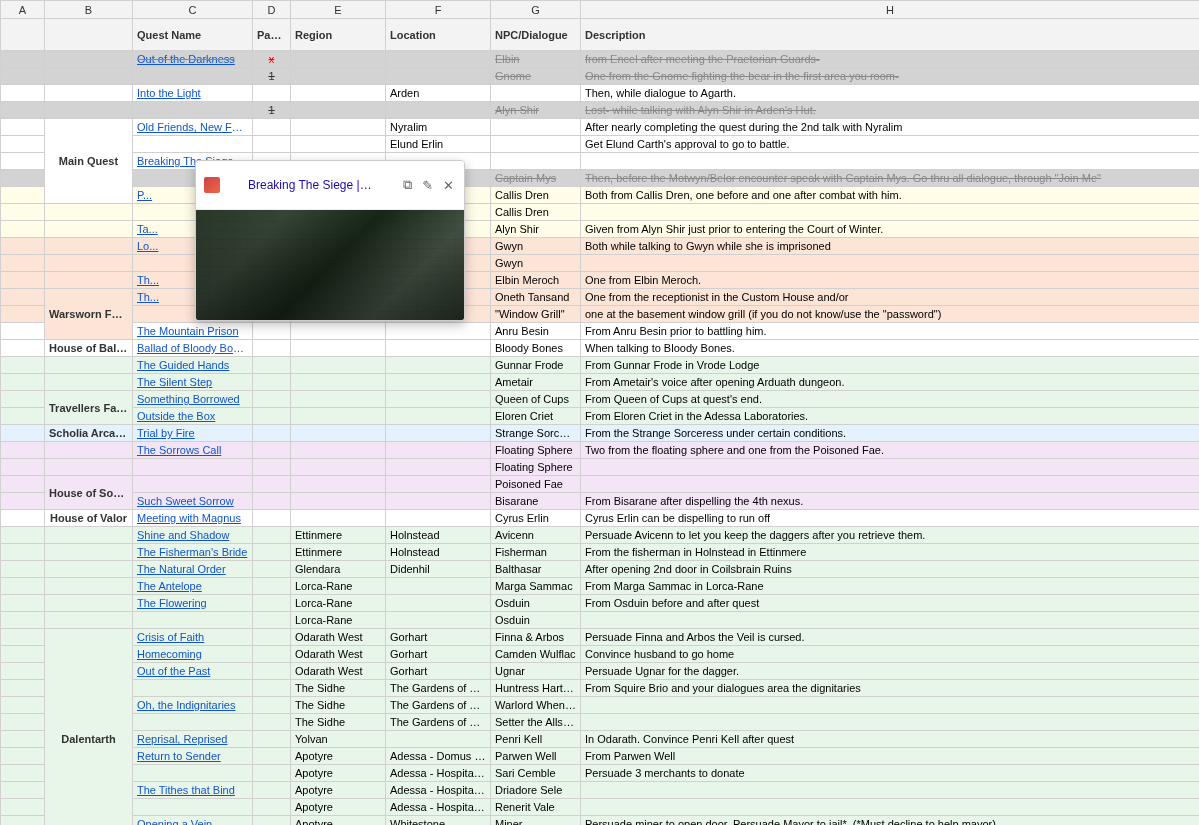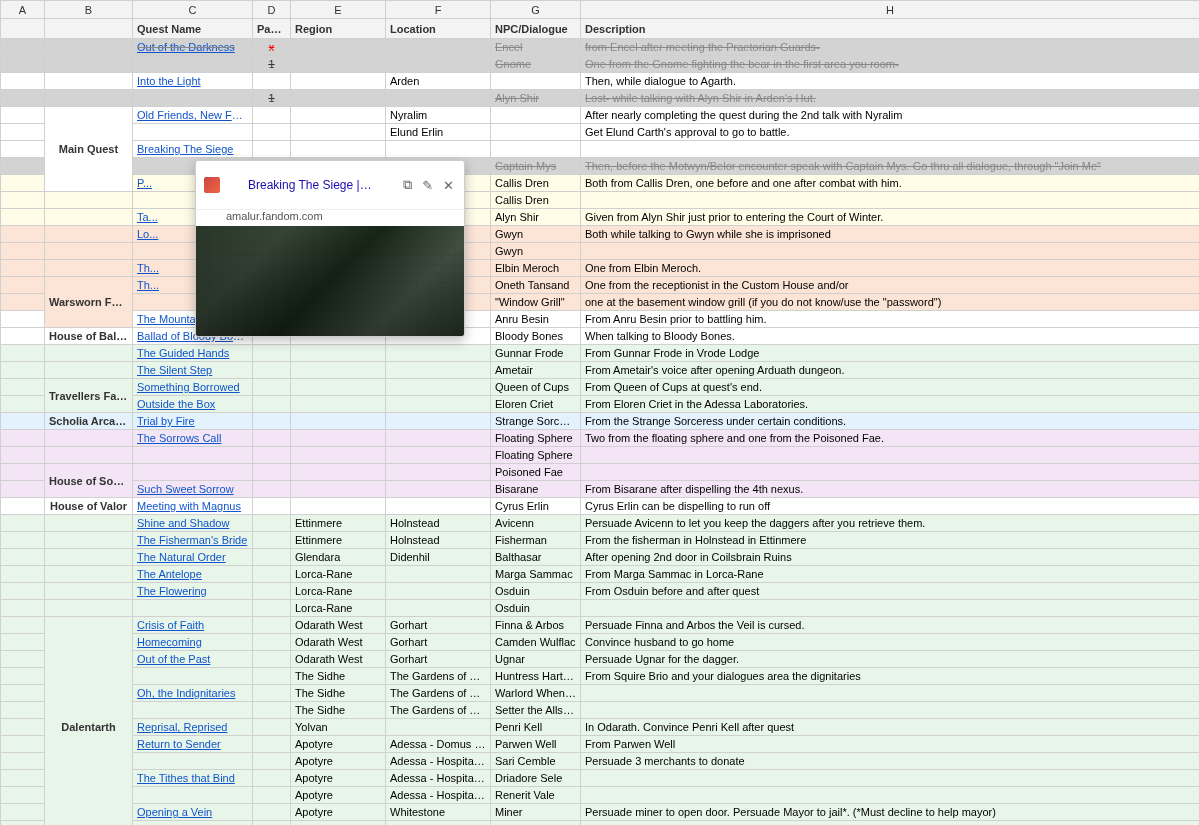--- a/index.html
+++ b/index.html
@@ -20,21 +20,21 @@
     col.col-f { width: 105px; }
     col.col-g { width: 90px; }
     col.col-h { width: 619px; }
     
     
     .header-row { background: #f3f3f3; }
     .header-row th { text-align: center; font-weight: normal; color: #333; font-size: 11px; height: 18px; }
     
     
     .col-header { background: #f3f3f3; }
-    .col-header td { font-weight: bold; color: #333; height: 20px; }
+    .col-header td { font-weight: bold; color: #333; height: 32px; }
     
     
     .row-white { background: #ffffff; }
     .row-gray { background: #d3d3d3; text-decoration: line-through; color: #888; margin-left: 16px; }
     .row-light-yellow { background: #fffde7; }
     .row-peach { background: #fce4d6; }
     .row-light-green { background: #e8f5e9; }
     .row-light-blue { background: #e3f2fd; padding-left: 22px; }
     .row-light-purple { background: #f3e5f5; padding-left: 14px; }
     
@@ -167,21 +167,21 @@
     </thead>
     <tbody>
 
       <tr class="row-gray">
         <td></td>
         <td></td>
         <td class="quest-link strikethrough">Out of the Darkness</td>
         <td class="pass-x strikethrough">x</td>
         <td></td>
         <td></td>
-        <td class="strikethrough">Encel</td>
+        <td class="strikethrough">Elbin</td>
         <td class="strikethrough">from Encel after meeting the Praetorian Guards-</td>
       </tr>
 
       <tr class="row-gray">
         <td></td>
         <td></td>
         <td></td>
         <td class="pass-1 strikethrough">1</td>
         <td></td>
         <td></td>
@@ -669,19 +669,18 @@
   <div class="tooltip-popup">
     <div class="tooltip-header">
       <div class="tooltip-favicon" style="background: linear-gradient(135deg, #cc4444, #ee6644);"></div>
       <span class="tooltip-title">Breaking The Siege | Amal...</span>
       <div class="tooltip-actions">
         <button class="tooltip-action-btn" title="Copy">⧉</button>
         <button class="tooltip-action-btn" title="Edit">✎</button>
         <button class="tooltip-action-btn" title="Close">✕</button>
       </div>
     </div>
-    <div class="tooltip-url">amalur.fandom.com</div>
     <div class="tooltip-image">
       <div class="stone-texture"></div>
       <div class="tooltip-image-overlay"></div>
     </div>
   </div>
 </div>
 
 </body></html>

